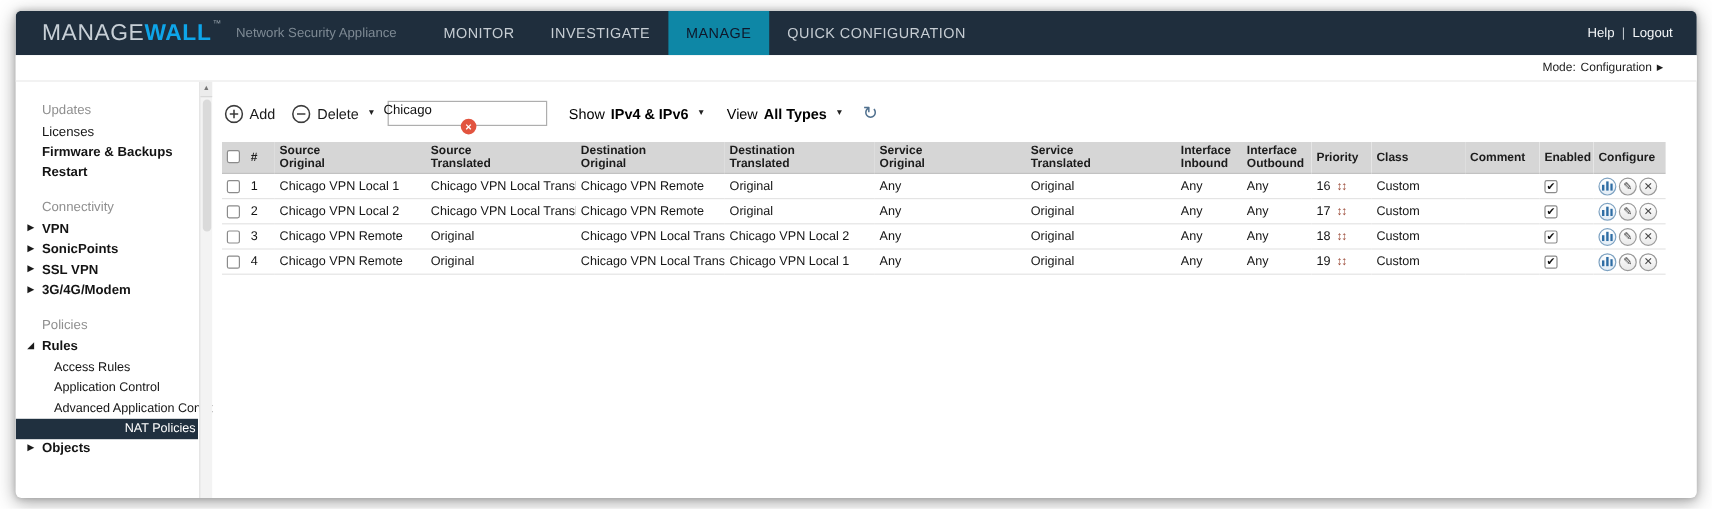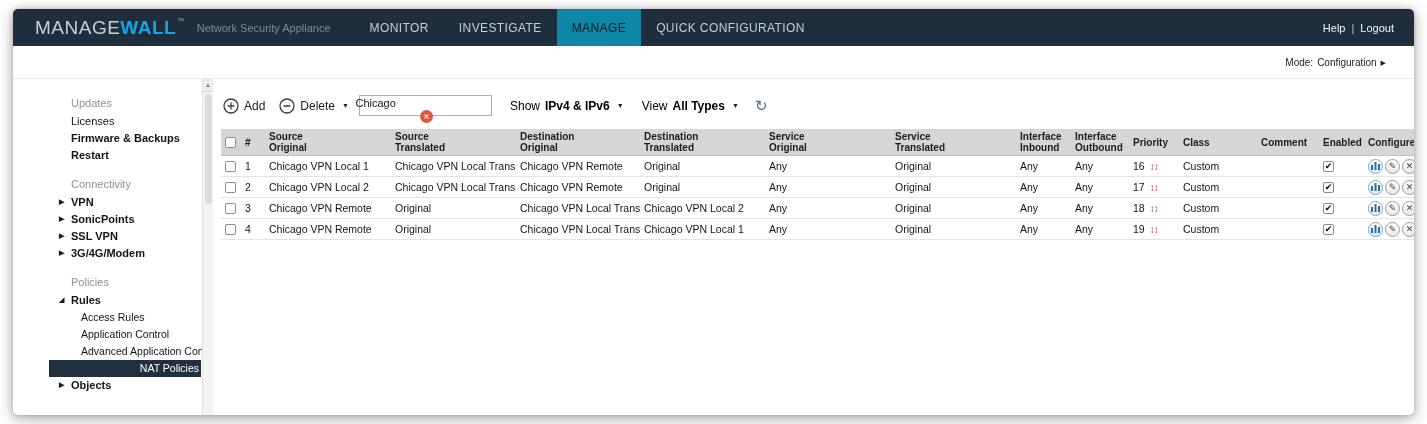--- a/index.html
+++ b/index.html
@@ -30,27 +30,27 @@
   .topnav { display:flex; height:100%; margin-left:24px; }
   .nav-item {
     display:flex; align-items:center; padding:0 15px;
     color:#c6cdd3; font-size:12px; letter-spacing:.4px; white-space:nowrap;
   }
   .nav-item.active { background:var(--active-tab, #0e87a6); color:#0f172a; }
   .top-links { margin-left:auto; font-size:11px; color:#b9c2c9; display:flex; gap:6px; align-items:center; }
   .top-links .lnk { color:#f2f5f7; }
   
   .mode-bar {
-    height:33px; flex-shrink:0; display:flex; justify-content:flex-end; align-items:center;
+    height:22px; flex-shrink:0; display:flex; justify-content:flex-end; align-items:center;
     gap:4px; padding-right:28px; font-size:10px; color:#1d1d1d;
     border-bottom:1px solid #e9e9e9; background:#fff;
   }
   .mode-arrow { font-size:7px; line-height:1; }
   
-  .app-body { flex:1; display:flex; min-height:0;padding-left:36px; }
+  .app-body { flex:1; display:flex; min-height:0; }
   
   .sidebar { width:164px; flex-shrink:0; position:relative; padding:4px 12px 0 0; overflow:hidden; }
   .sidebar-scrollbar {
     position:absolute; top:0; right:0; bottom:0; width:11px;
     background:#f3f3f3; border-left:1px solid #e2e2e2;
   }
   .sb-up {
     height:13px; background:#ececec; border-bottom:1px solid #d8d8d8;
     display:flex; align-items:center; justify-content:center;
     font-size:6px; color:#777; line-height:1;

